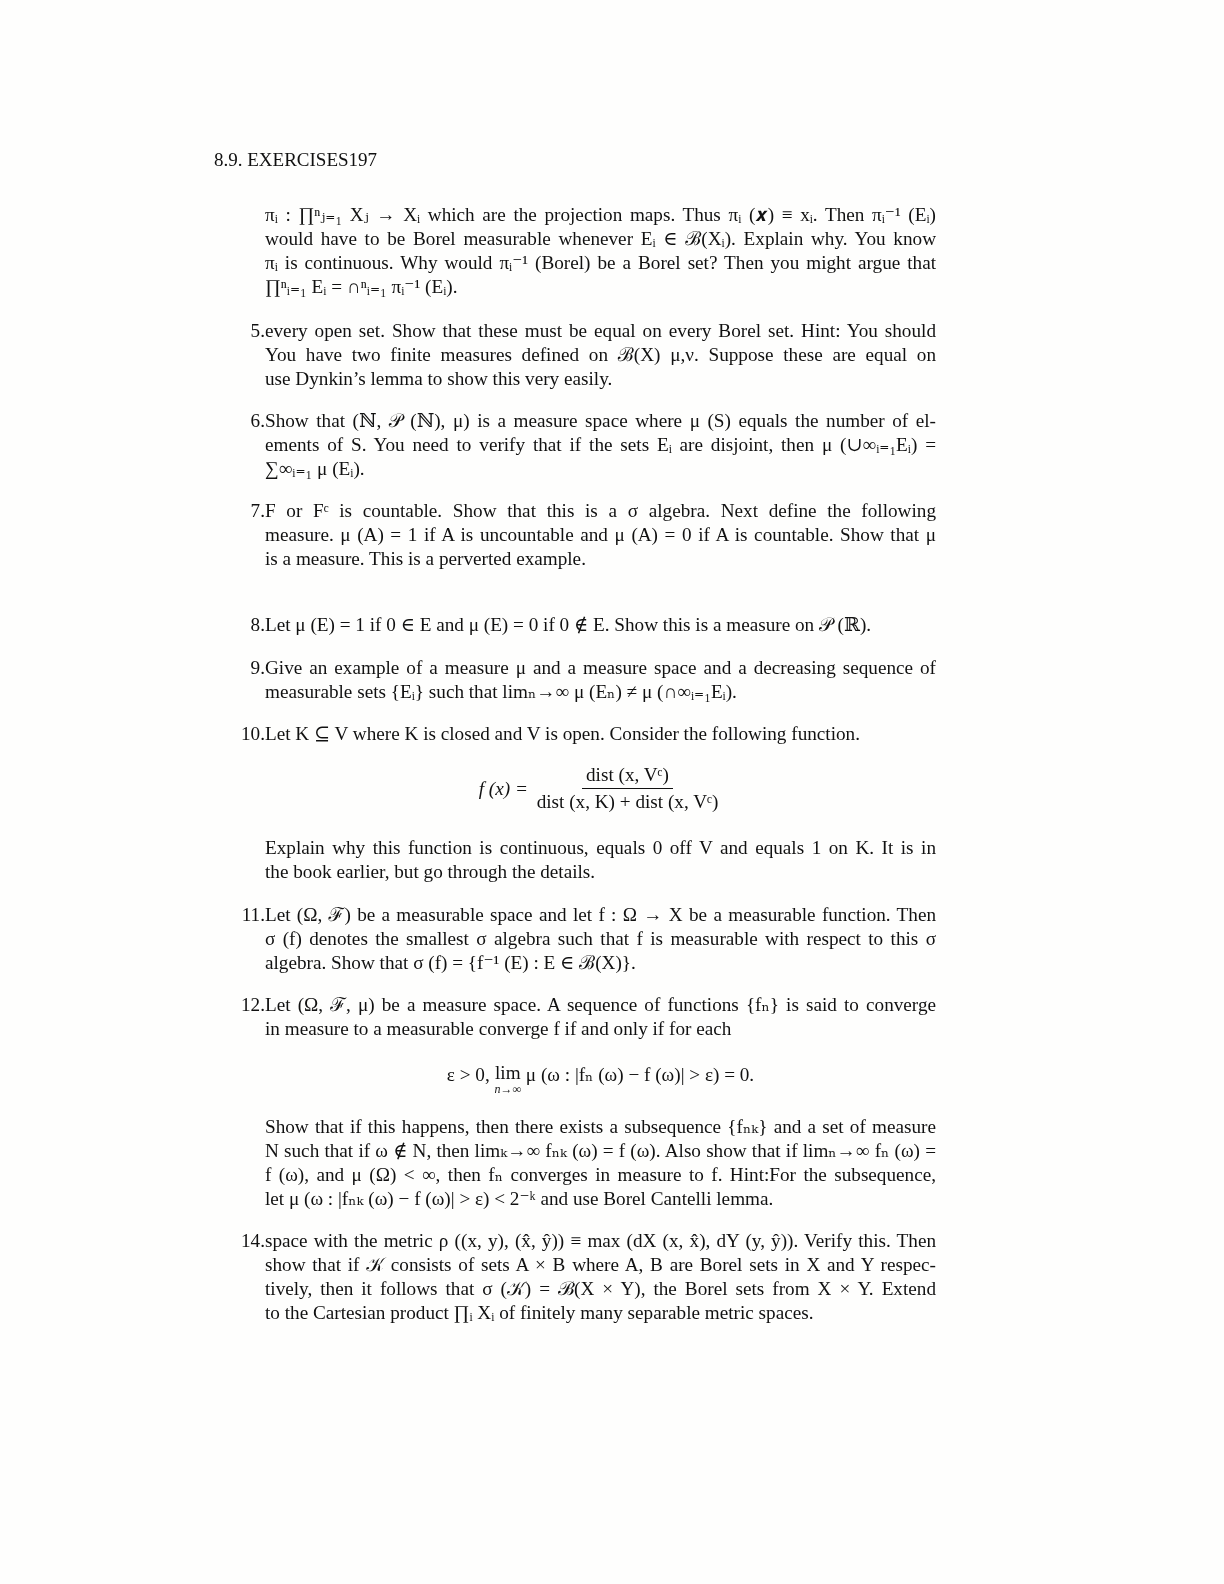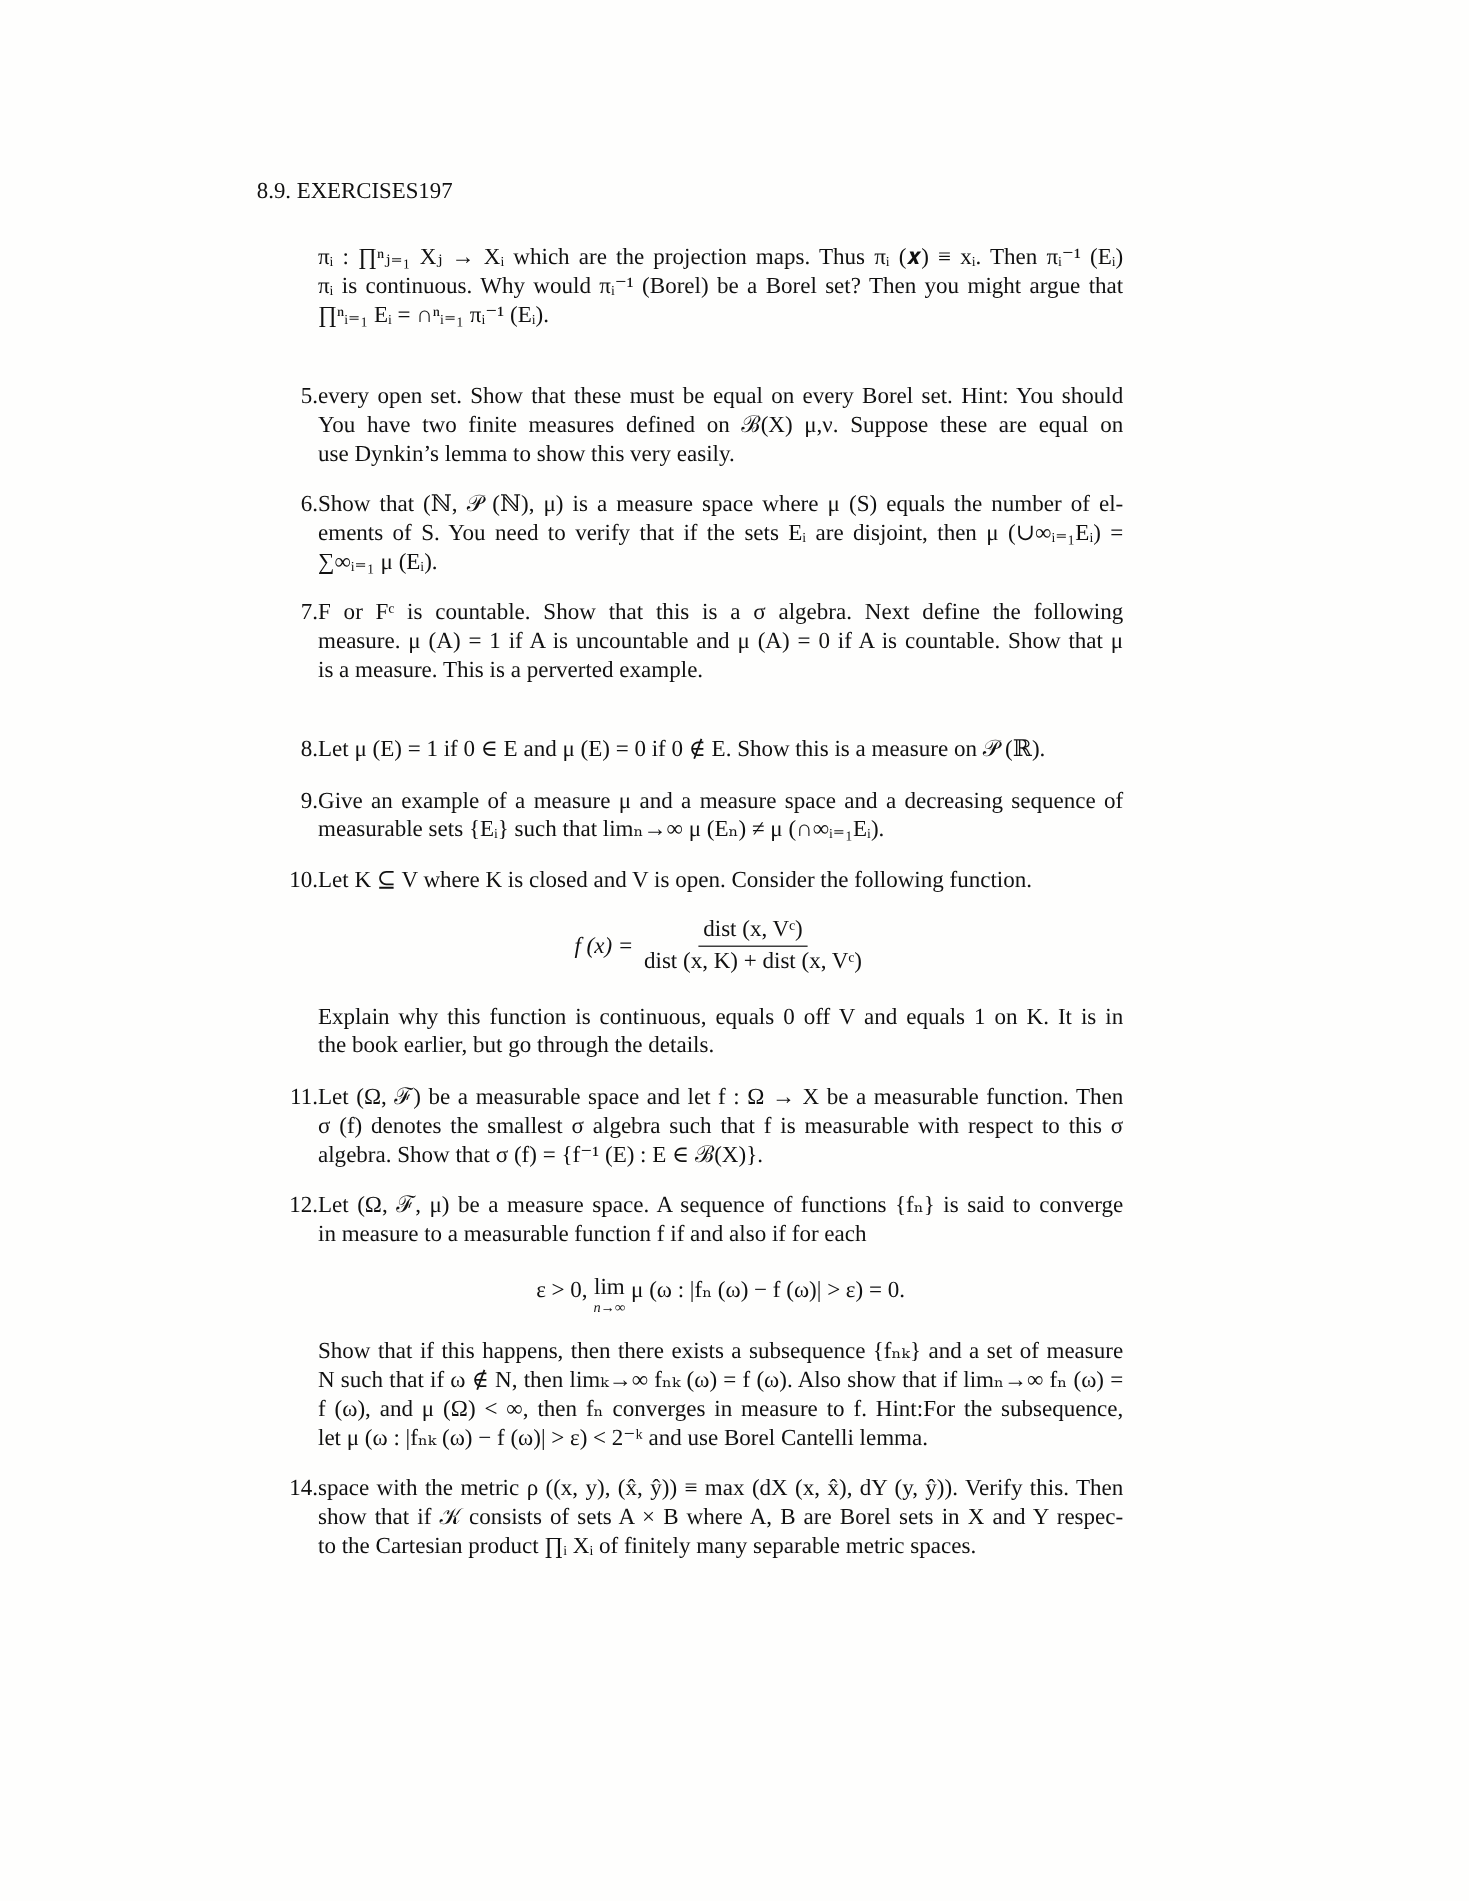--- a/index.html
+++ b/index.html
@@ -43,20 +43,21 @@
 
 <div class="page">
 
   <div class="header">
     <span>8.9.  EXERCISES</span>
     <span>197</span>
   </div>
 
   <div class="cont body-text">
     <span class="line">πᵢ : ∏ⁿⱼ₌₁ Xⱼ → Xᵢ which are the projection maps.  Thus πᵢ (𝒙) ≡ xᵢ. Then πᵢ⁻¹ (Eᵢ)</span>
+    <span class="line">would have to be Borel measurable whenever Eᵢ ∈ ℬ(Xᵢ). Explain why. You know</span>
     <span class="line">πᵢ is continuous. Why would πᵢ⁻¹ (Borel) be a Borel set? Then you might argue that</span>
     <span class="line last">∏ⁿᵢ₌₁ Eᵢ = ∩ⁿᵢ₌₁ πᵢ⁻¹ (Eᵢ).</span>
   </div>
 
   <div class="ex body-text" style="top:319px;">
     <div class="num">5.</div>
     <div class="ex-lines">
       <span class="line">every open set. Show that these must be equal on every Borel set. Hint: You should</span>
       <span class="line">You have two finite measures defined on ℬ(X) μ,ν. Suppose these are equal on</span>
       <span class="line last">use Dynkin’s lemma to show this very easily.</span>
@@ -120,21 +121,21 @@
       <span class="line">Let (Ω, ℱ) be a measurable space and let f : Ω → X be a measurable function. Then</span>
       <span class="line">σ (f) denotes the smallest σ algebra such that f is measurable with respect to this σ</span>
       <span class="line last">algebra. Show that σ (f) = {f⁻¹ (E) : E ∈ ℬ(X)}.</span>
     </div>
   </div>
 
   <div class="ex body-text" style="top:993px;">
     <div class="num">12.</div>
     <div class="ex-lines">
       <span class="line">Let (Ω, ℱ, μ) be a measure space. A sequence of functions {fₙ} is said to converge</span>
-      <span class="line last">in measure to a measurable function f if and also if for each</span>
+      <span class="line last">in measure to a measurable converge f if and only if for each</span>
     </div>
   </div>
   <div class="display" style="top:1063px;">
     <span>ε &gt; 0,</span>
     <span class="lim-wrap">
       <span>lim</span>
       <span class="lim-sub">n→∞</span>
     </span>
     <span>μ (ω : |fₙ (ω) − f (ω)| &gt; ε) = 0.</span>
   </div>
@@ -143,17 +144,18 @@
     <span class="line">N such that if ω ∉ N, then limₖ→∞ fₙₖ (ω) = f (ω). Also show that if limₙ→∞ fₙ (ω) =</span>
     <span class="line">f (ω), and μ (Ω) &lt; ∞, then fₙ converges in measure to f. Hint:For the subsequence,</span>
     <span class="line last">let μ (ω : |fₙₖ (ω) − f (ω)| &gt; ε) &lt; 2⁻ᵏ and use Borel Cantelli lemma.</span>
   </div>
 
   <div class="ex body-text" style="top:1229px;">
     <div class="num">14.</div>
     <div class="ex-lines">
       <span class="line">space with the metric ρ ((x, y), (x̂, ŷ)) ≡ max (dX (x, x̂), dY (y, ŷ)). Verify this.  Then</span>
       <span class="line">show that if 𝒦 consists of sets A × B where A, B are Borel sets in X and Y respec-</span>
+      <span class="line">tively, then it follows that σ (𝒦) = ℬ(X × Y), the Borel sets from X × Y.  Extend</span>
       <span class="line last">to the Cartesian product ∏ᵢ Xᵢ of finitely many separable metric spaces.</span>
     </div>
   </div>
 
 </div>
 
 </body></html>

